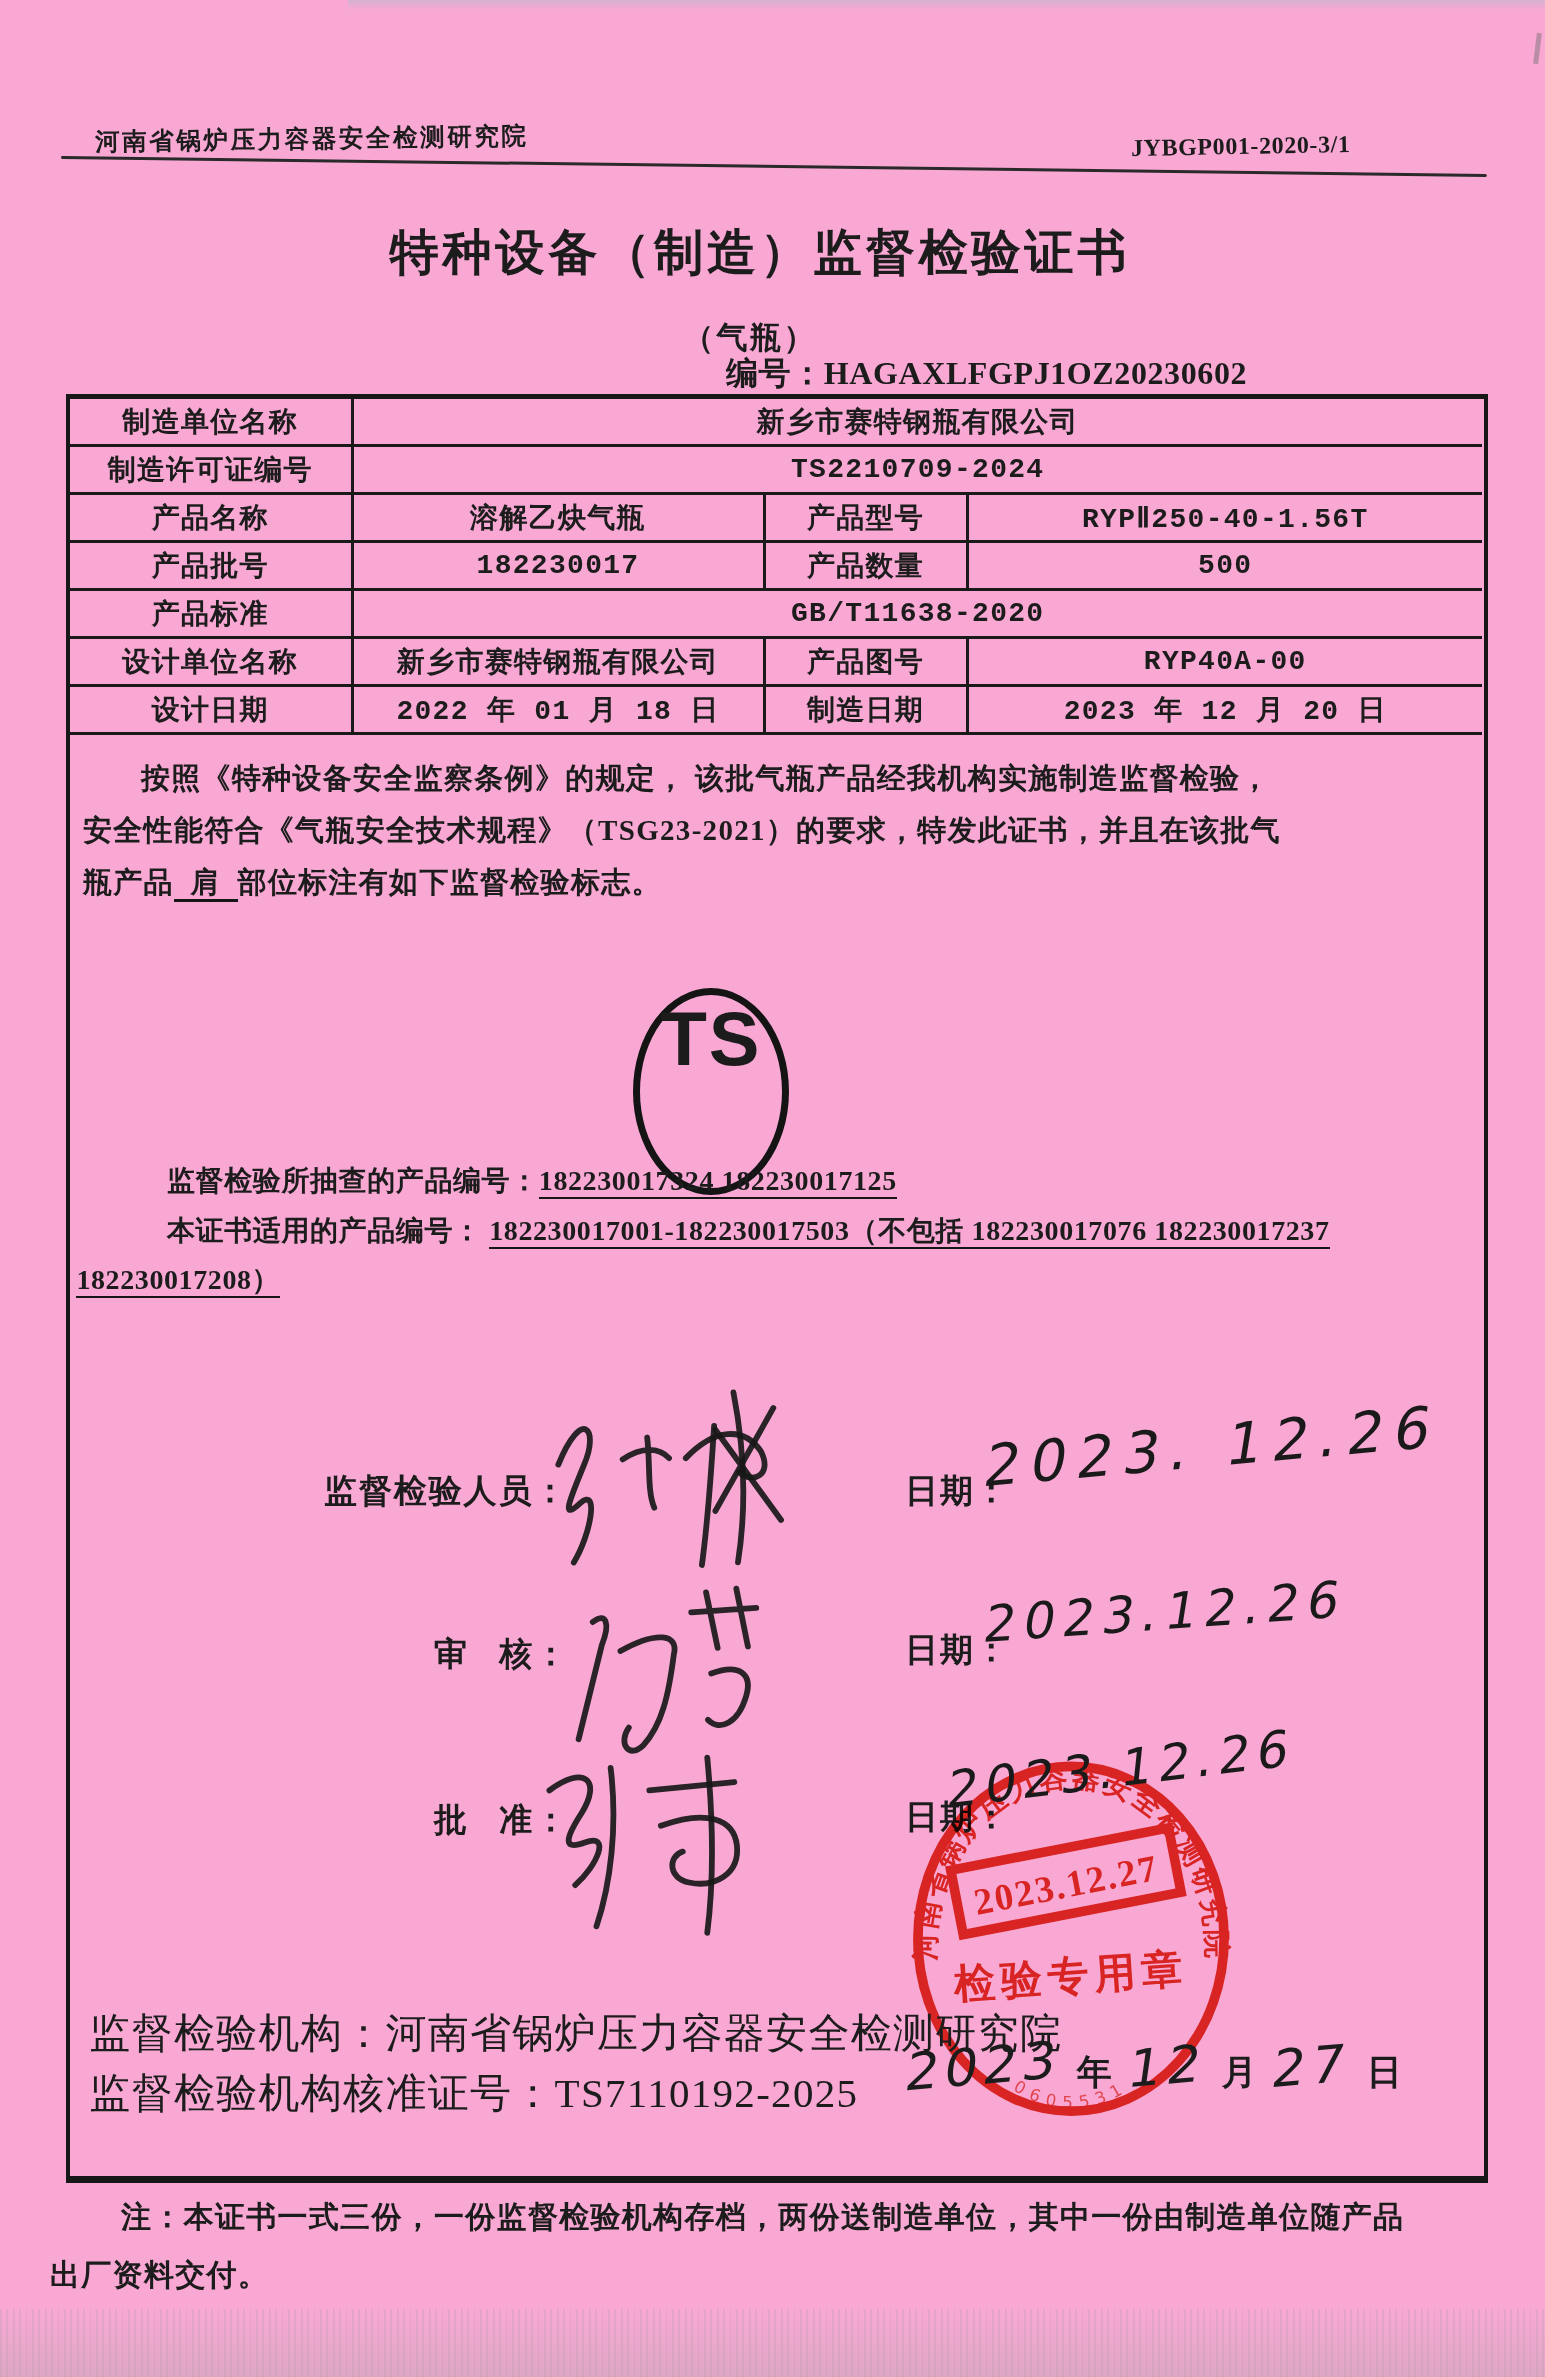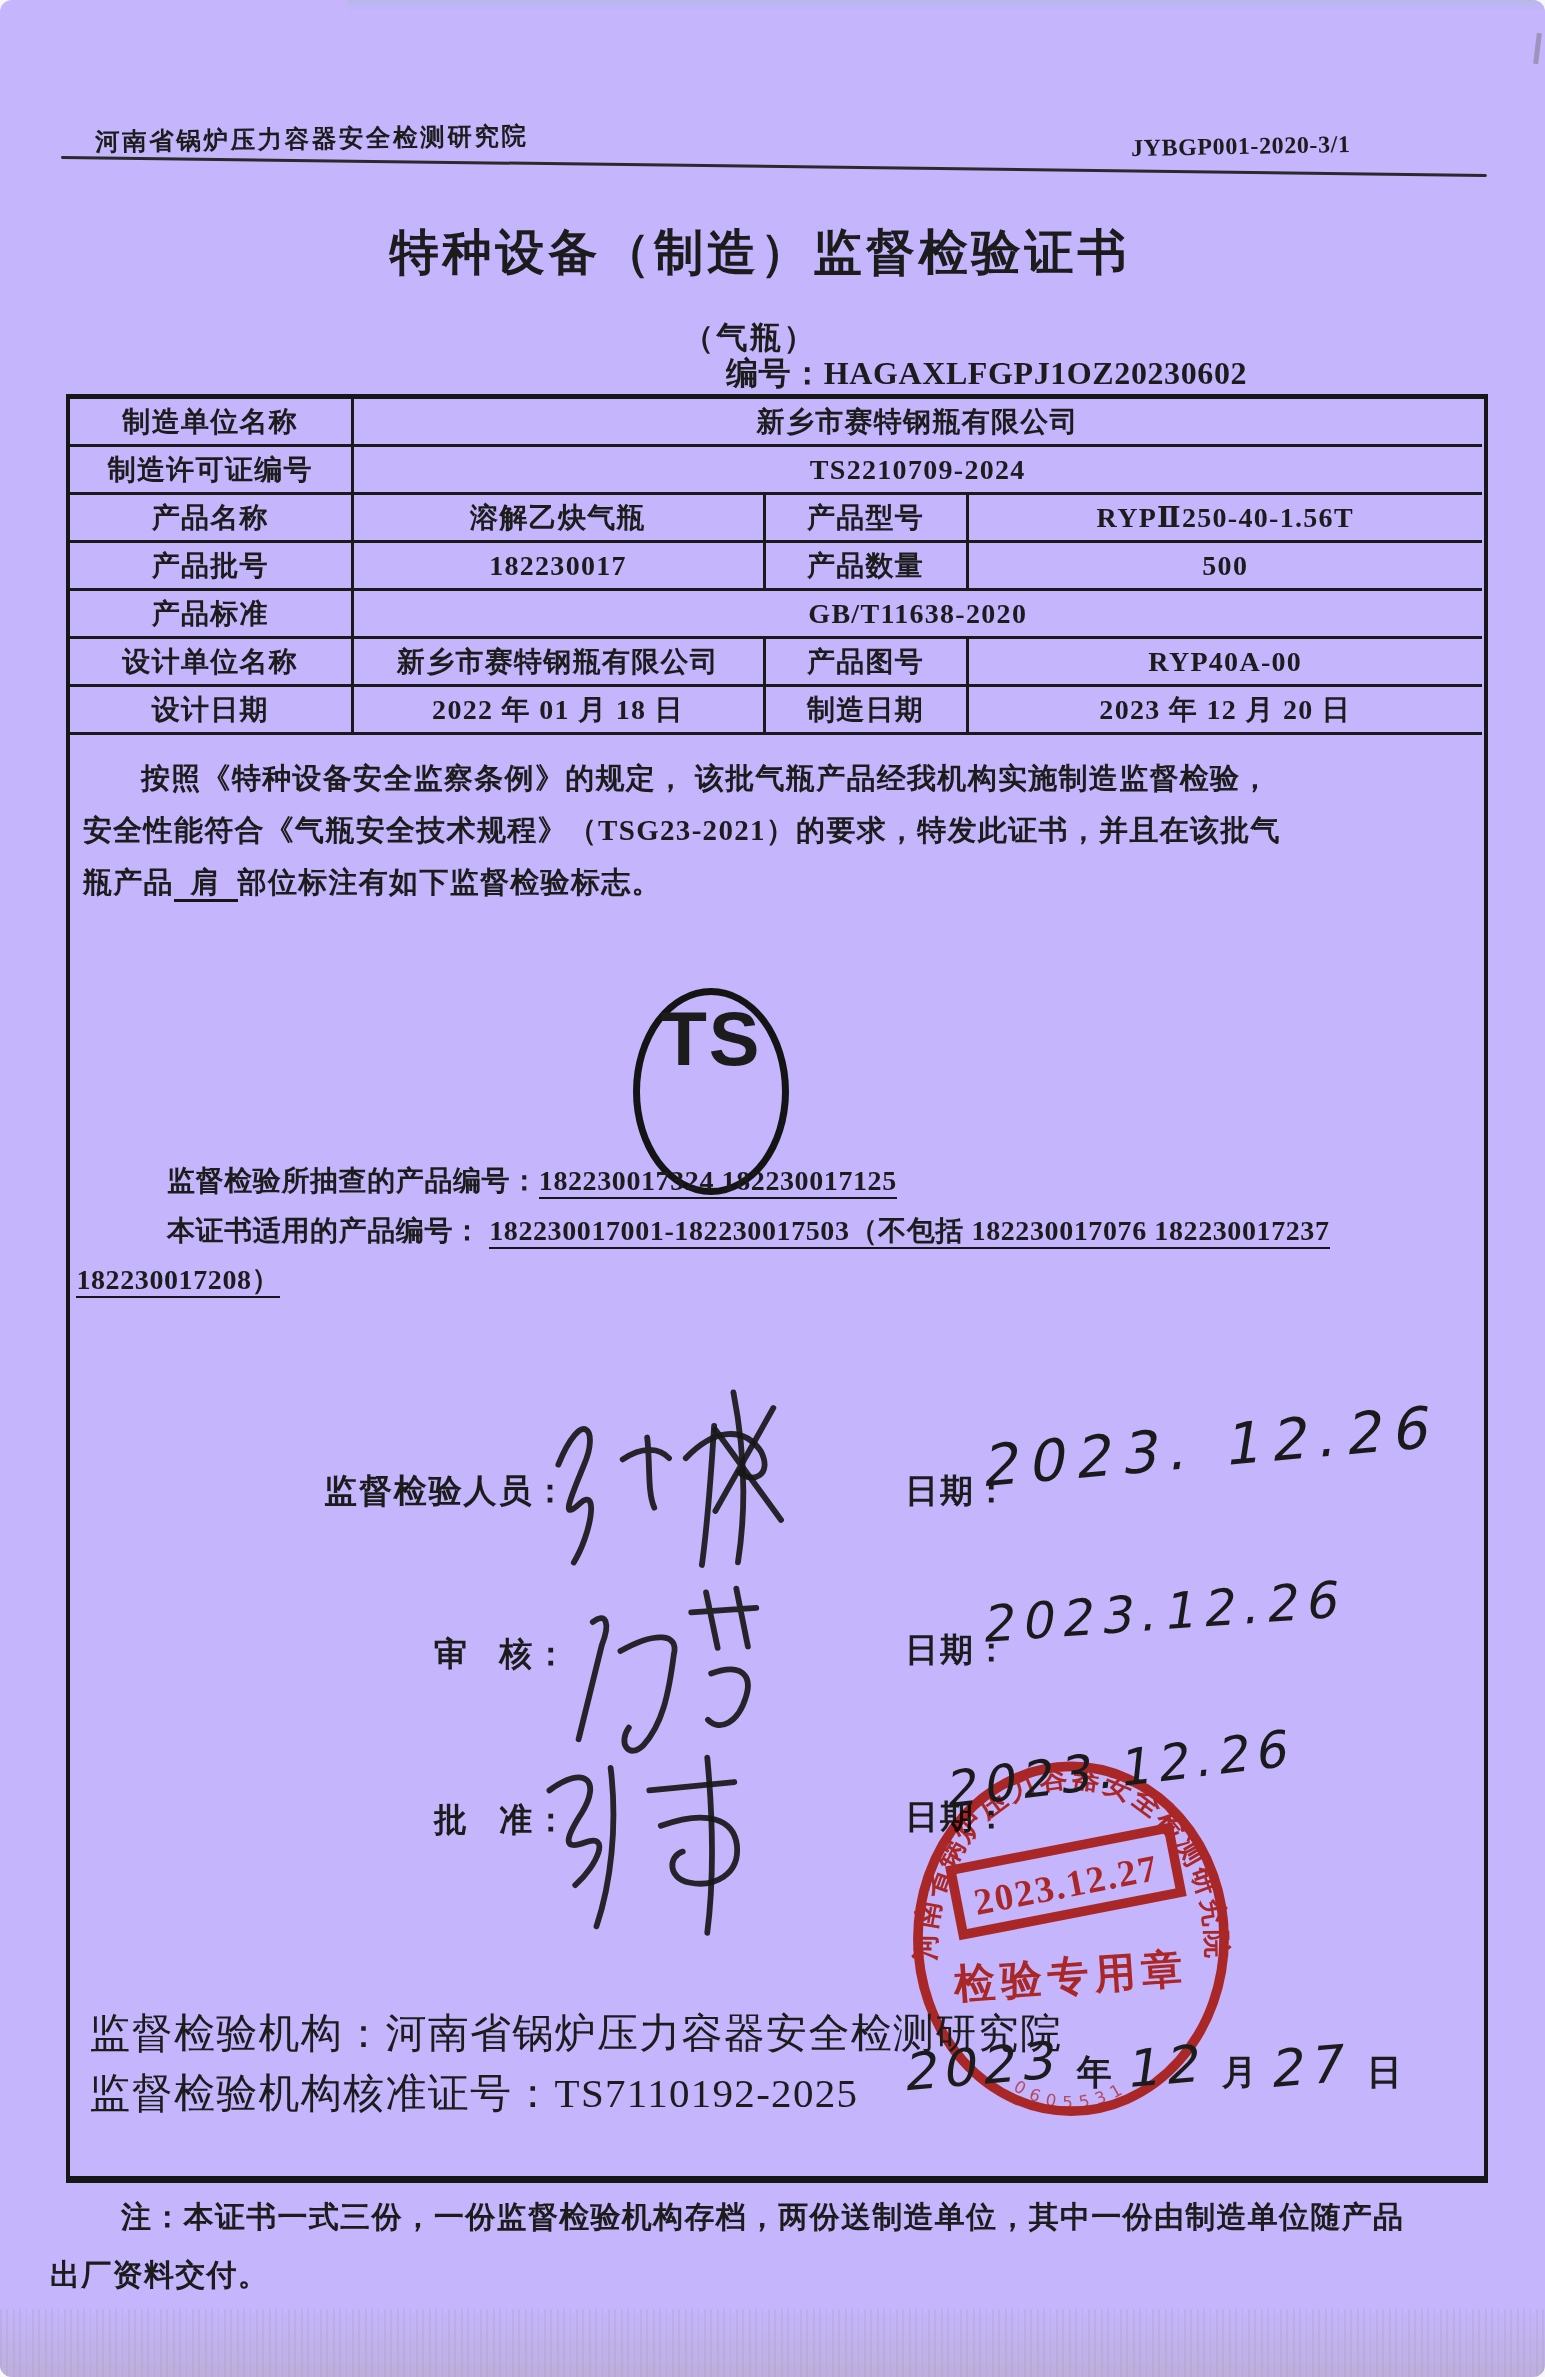--- a/index.html
+++ b/index.html
@@ -1,17 +1,17 @@
 <!DOCTYPE html>
 <html style="--stamp-red: #dd2b1c; --ink: #1c1c1c;font-size:10.3px"><head>
 <meta charset="utf-8">
 <style>
   html,body{margin:0;padding:0;background:#f7f7f5;}
-  #page{position:relative;width:1545px;height:2377px;background:#c4b5fd;overflow:hidden;
-        font-family:"Liberation Serif","DejaVu Serif",serif;color:#1c1c1c;border-radius:12px;}
+  #page{position:relative;width:1545px;height:2377px;background:#f9a8d4;overflow:hidden;
+        font-family:"Liberation Serif","DejaVu Serif",serif;color:#1c1c1c;}
   .abs{position:absolute;}
   
   .top-band{left:348px;top:0;width:1198px;height:10.3px;
     background:linear-gradient(to bottom,rgba(168,190,204,.45),rgba(168,190,204,0));filter:blur(0.6px);}
   .right-tick{left:1535px;top:33px;width:5.2px;height:31px;background:#6d6d6d;opacity:.45;transform:rotate(7deg);}
   .bottom-band{left:0;bottom:0;width:1545px;height:68px;
     background:
       repeating-linear-gradient(90deg,rgba(168,150,160,.22) 0 1.9px,rgba(255,255,255,0) 1.9px 6.4px),
       linear-gradient(to bottom,rgba(255,255,255,0),rgba(178,164,172,.38));}
   
@@ -19,21 +19,21 @@
   .hdr-right{left:1131px;top:133px;font-size:24px;font-weight:bold;letter-spacing:0.6px;transform:rotate(-1.1deg);}
   .hdr-rule{left:61px;top:156px;width:1426px;height:3.2px;background:#2a2a2a;transform:rotate(0.72deg);transform-origin:left center;border-radius:1.9px;}
   
   .title{left:0;top:220px;width:1520px;text-align:center;font-size:49px;font-weight:bold;letter-spacing:3.9px;}
   .subtitle{left:0;top:317px;width:1500px;text-align:center;font-size:31px;font-weight:bold;letter-spacing:2.6px;}
   .certno{left:726px;top:352px;font-size:32px;font-weight:bold;letter-spacing:0.6px;}
   
   .mainbox{left:66px;top:394px;width:1422px;height:1789px;box-sizing:border-box;
     border-top:5.8px solid #171717;border-left:4.5px solid #171717;border-right:4.5px solid #171717;border-bottom:7px solid #171717;}
   
-  table.cert{border-collapse:collapse;table-layout:fixed;width:1323px;}
+  table.cert{border-collapse:collapse;table-layout:fixed;width:1323px;font-family:Liberation Mono, monospace;}
   table.cert td{border:3.2px solid #1a1a1a;text-align:center;vertical-align:middle;
     font-size:28px;font-weight:bold;height:45px;padding:0;letter-spacing:1.3px;}
   table.cert tr td:first-child{border-left:none;}
   table.cert tr td:last-child{border-right:none;}
   table.cert tr:first-child td{border-top:none;}
   
   .stmt{left:13px;top:353px;width:1394px;font-size:29px;font-weight:bold;letter-spacing:1.3px;line-height:52px;}
   .stmt .indent{text-indent:2em;}
   .uln{border-bottom:2.6px solid #161616;padding-bottom:1.3px;}
   .uln-char{border-bottom:3.2px solid #161616;padding:0 16.7px 1.3px 16.7px;}

